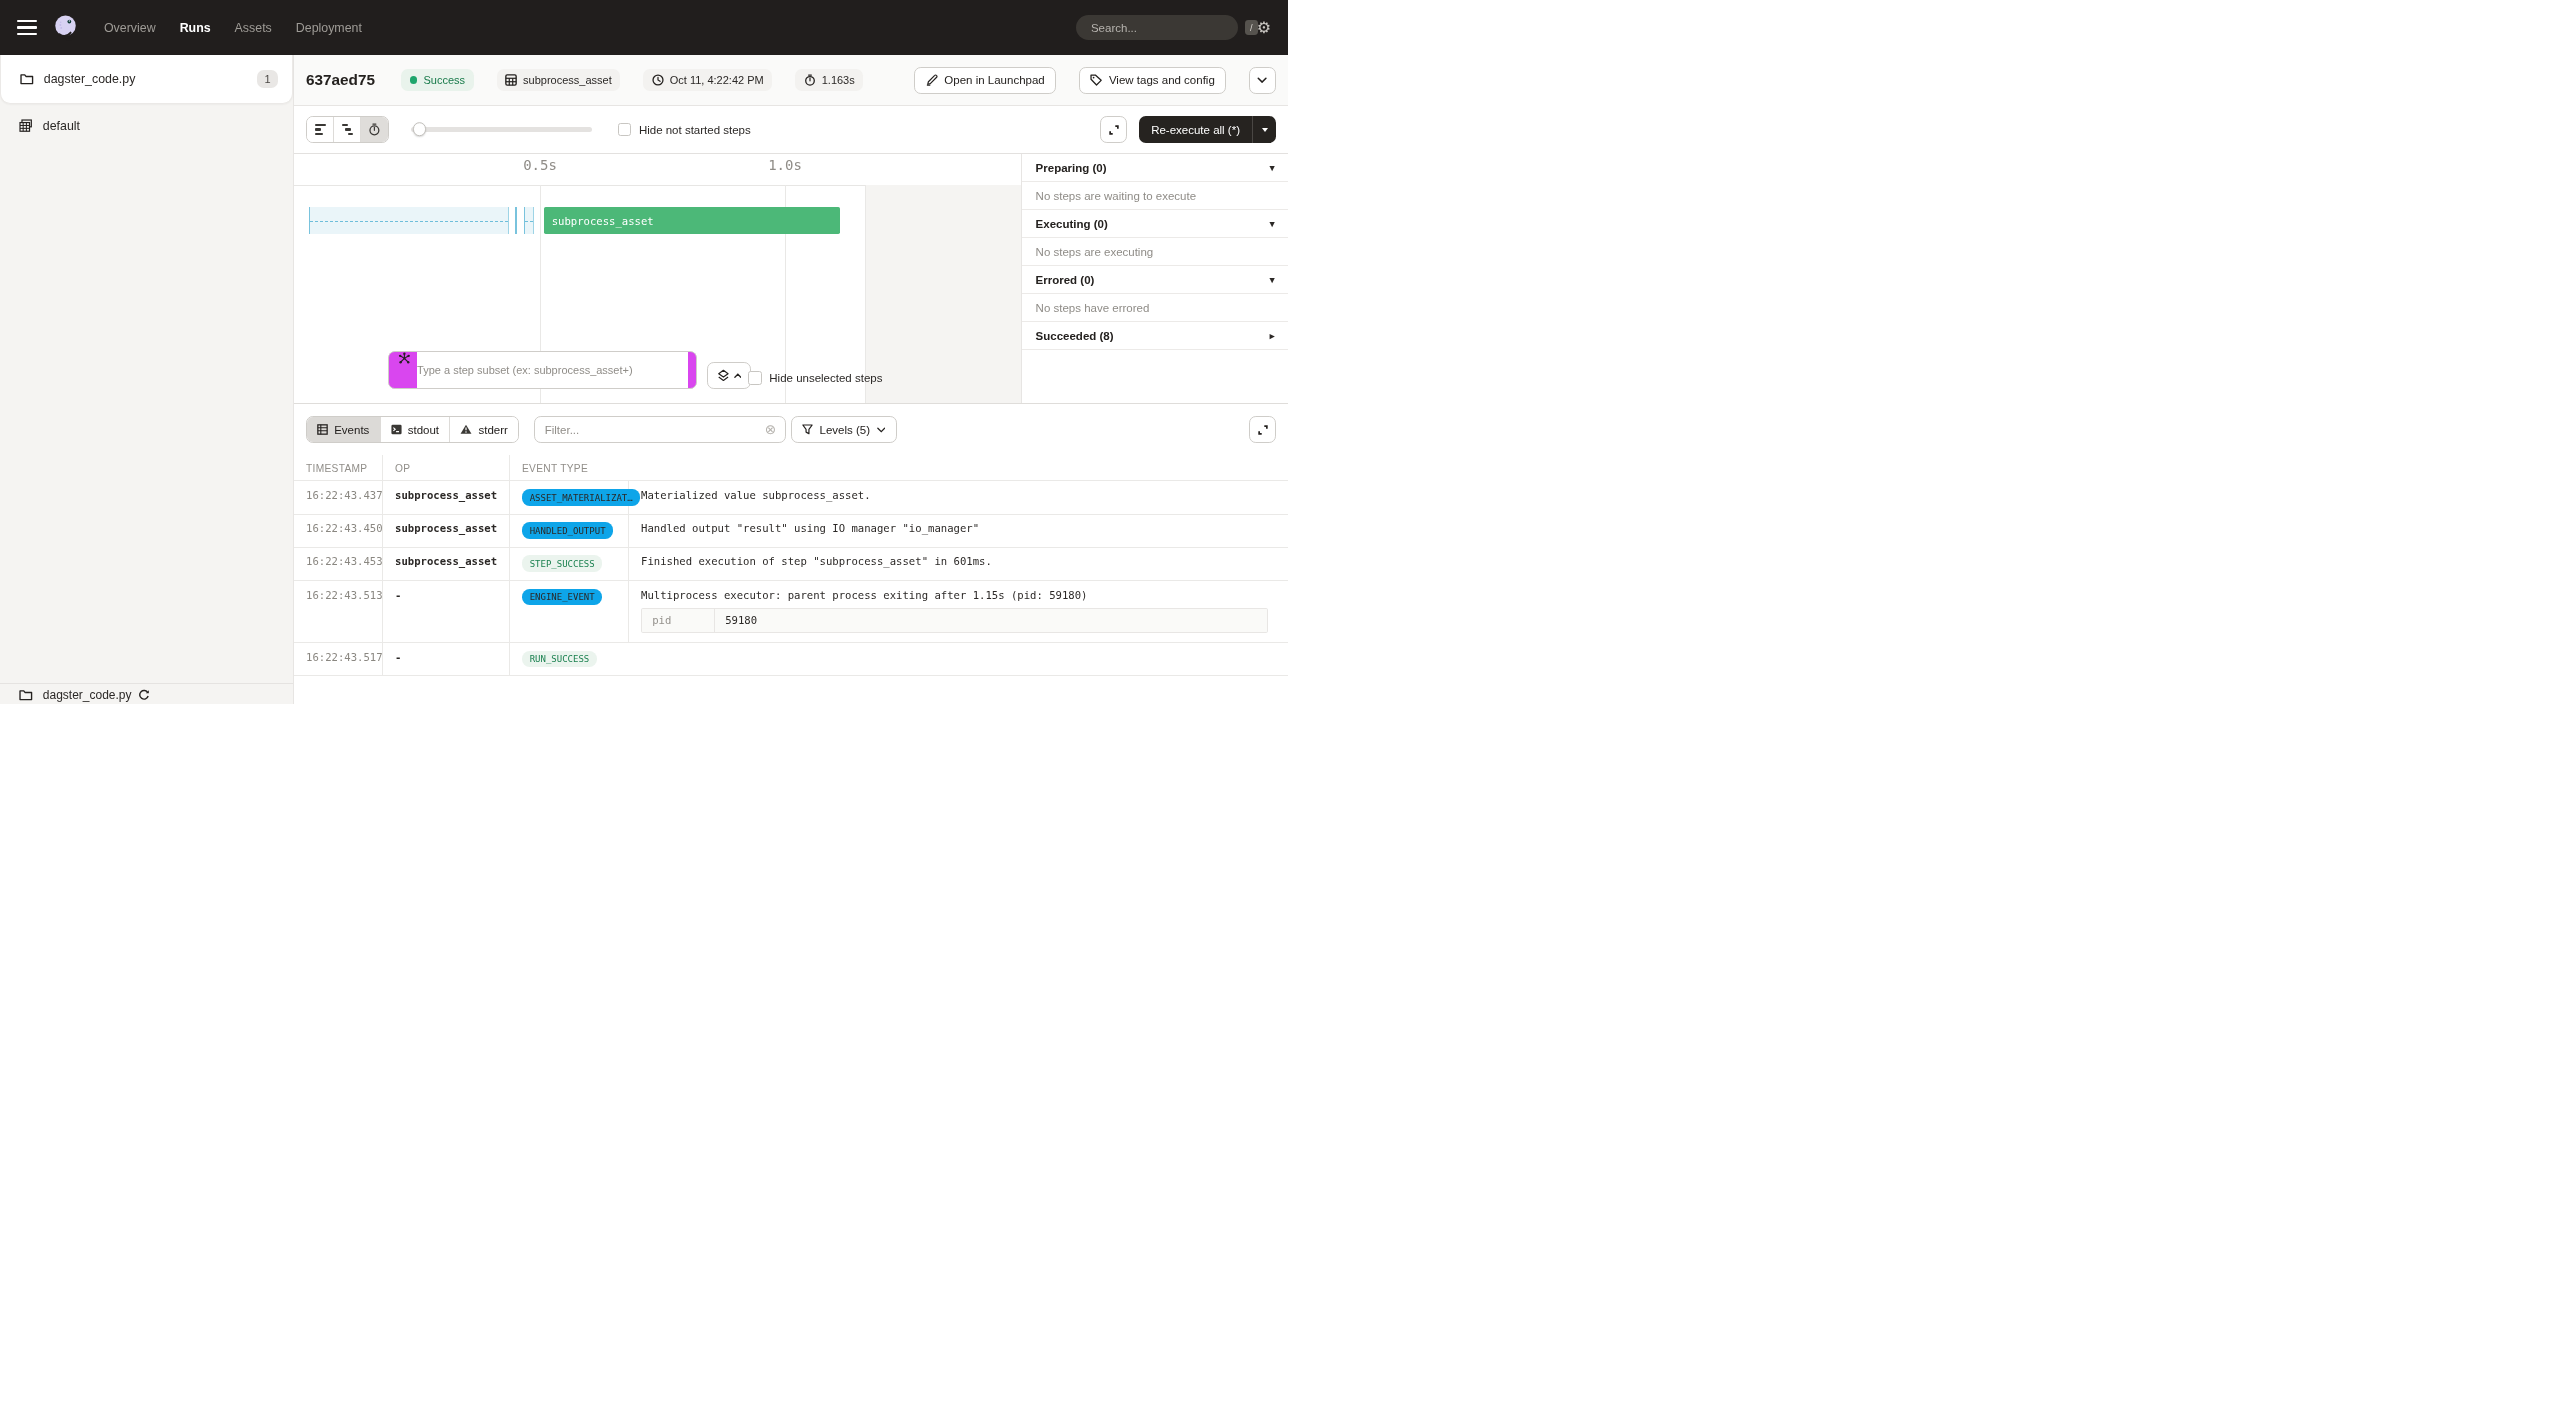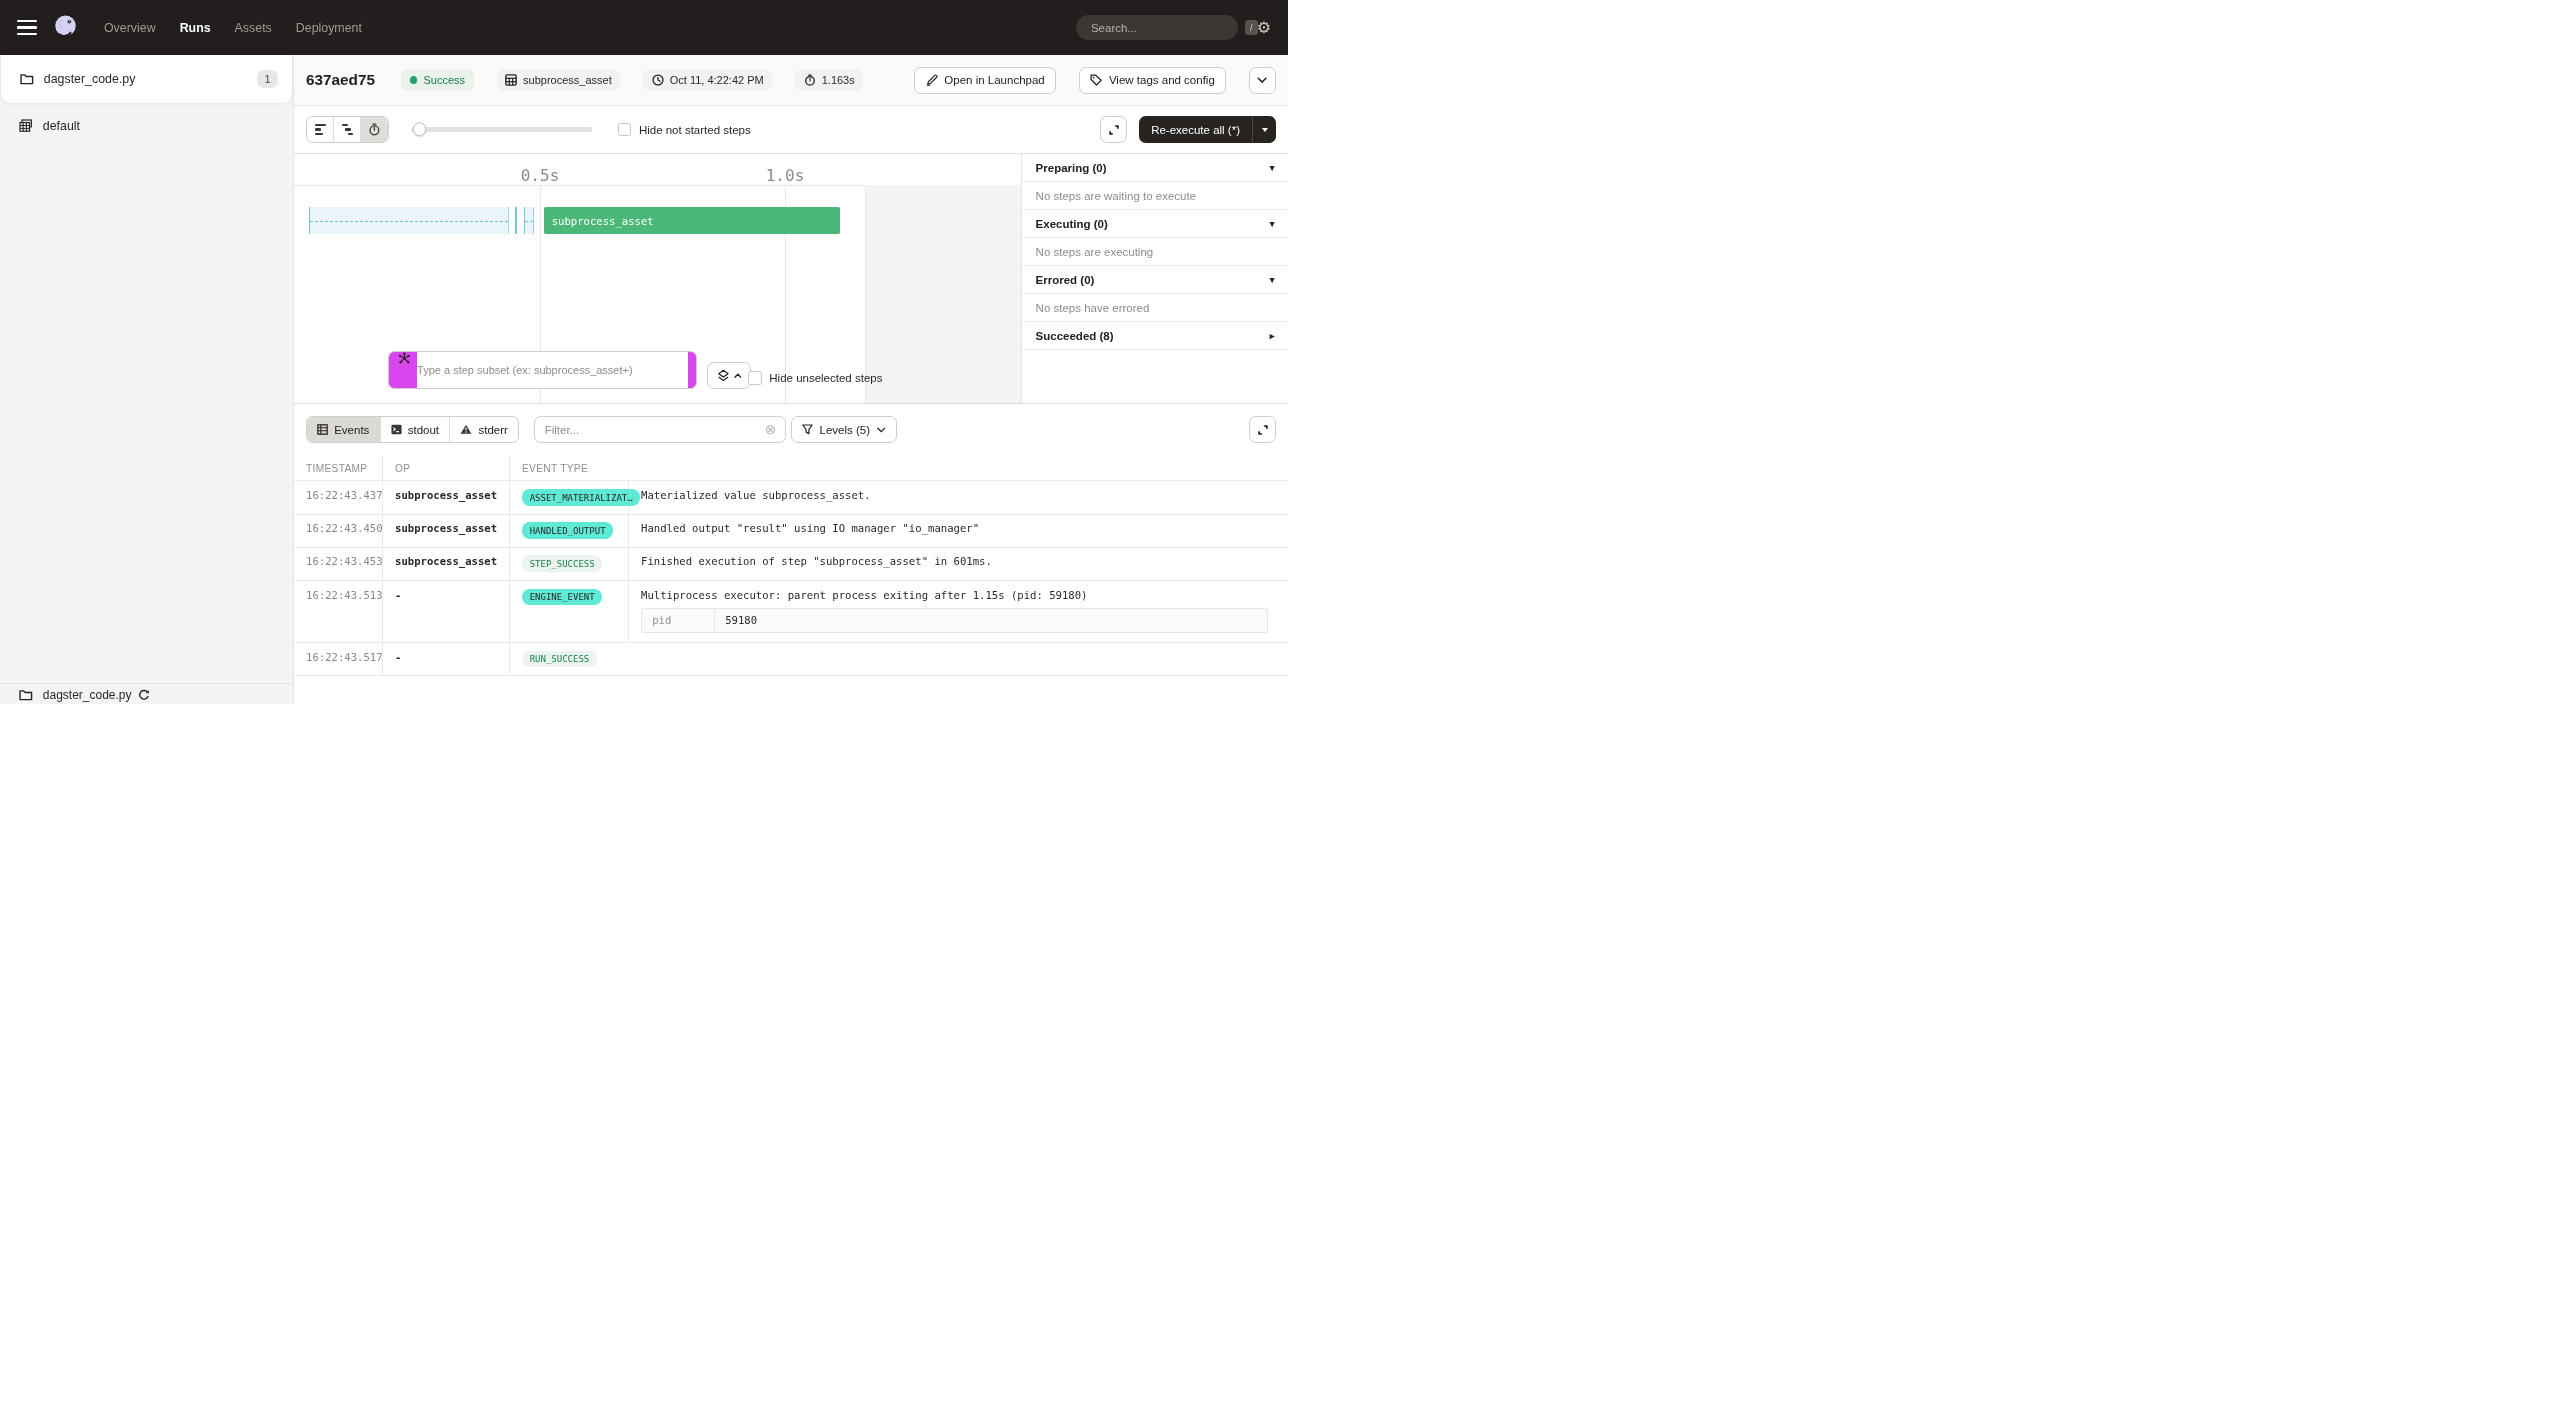--- a/index.html
+++ b/index.html
@@ -61,21 +61,21 @@
   .bars i { display:block; height:2.1px; background:#3a3835; border-radius:0.9px; }
   .slider { width:181px; height:4.3px; background:#e4e2e0; border-radius:2.6px; position:relative; margin:0 25.6px 0 22px; cursor:pointer; }
   .slider .thumb { position:absolute; left:1.7px; top:50%; transform:translateY(-50%); width:13.6px; height:13.6px; border-radius:50%; background:#fff; border:0.9px solid #c2c0bc; box-shadow:0 0.9px 1.7px rgba(0,0,0,.15); }
   .checkrow { display:flex; align-items:center; gap:7.7px; font-size:11.5px; cursor:pointer; }
   .checkbox { width:13.6px; height:13.6px; border:1.3px solid #c8c6c2; border-radius:2.6px; background:#fff; }
   .tb-spacer { flex:1; }
 
   
   .band { height:249px; display:flex; min-height:0; }
   .gantt { position:relative; flex:1; background:#fff; overflow:hidden; }
-  .tick-label { position:absolute; top:12px; transform:translateX(-50%); font-size:16px; color:#8f8c87; }
+  .tick-label { position:absolute; top:3px; transform:translateX(-50%); font-size:14px; color:#8f8c87; }
   .chart-top { position:absolute; top:31px; left:0; right:0; height:0.9px; background:#e7e6e4; }
   .gridline { position:absolute; top:31px; bottom:0; width:0.9px; background:#e9e8e6; }
   .aftershade { position:absolute; top:31px; bottom:0; right:0; background:#f5f4f2; border-left:0.9px solid #e9e8e6; }
   .waitbar { position:absolute; top:53px; height:27px; background:#eaf5f9; border-left:1.7px solid #79c3dd; border-right:0.9px solid #9ed4e6; }
   .waitbar i { position:absolute; left:0; right:0; top:50%; border-top:1.7px dashed #6fbeda; }
   .waittick { position:absolute; top:53px; height:27px; width:1.7px; background:#79c3dd; }
   .stepbar { position:absolute; top:53px; height:27px; background:#4cb878; border-radius:1.7px; display:flex; align-items:center; padding:0 7.7px; color:#fff; font-size:10.6px; cursor:pointer; }
   .subset-input { position:absolute; left:94px; bottom:13.6px; width:309px; height:38px; background:#d946ef; border:0.9px solid #cfcdc9; border-radius:6.8px; display:flex; padding:0 8.5px; gap:6.8px; }
   .subset-input input { flex:1; border:0; outline:0; font-size:11px; font-family:inherit; color:#2b2826; }
   .subset-input input::placeholder { color:#908d88; }
@@ -104,21 +104,21 @@
 
   .etable { flex:1; overflow:hidden; font-size:10.6px; }
   .erow { display:grid; grid-template-columns:89px 127px 119px 1fr; border-bottom:0.9px solid #eae9e7; }
   .erow > div { border-right:0.9px solid #eae9e7; padding:7.7px 8.5px 7.7px 12px; }
   .erow > div:last-child { border-right:0; }
   .ehead { color:#918e89; font-size:10.2px; letter-spacing:0.3px; }
   .ehead > div { padding:7.7px 8.5px 6.8px 12px; }
   .ts { color:#8a8781; }
   .opcell { font-weight:700; }
   .badge { display:inline-block; font-size:9px; padding:3.4px 7.7px; border-radius:7.7px; font-family:"DejaVu Sans Mono", monospace; white-space:nowrap; }
-  .badge-gray { background:#5eead4; color:#2b2826; }
+  .badge-gray { background:#0ea5e9; color:#2b2826; }
   .badge-green { background:#ebf4ee; color:#1b8150; }
   .metabox { margin:7.7px 12px 1.7px 0; border:0.9px solid #e8e6e4; background:#fafaf8; display:flex; border-radius:1.7px; }
   .metakey { width:73px; padding:5.1px 10.2px; color:#94918c; border-right:0.9px solid #e8e6e4; }
   .metaval { padding:5.1px 10.2px; }
   .metalink { text-decoration:underline; margin-left:10.2px; cursor:pointer; color:#2b2826; }
 
   svg.ic { display:block; }
 </style>
 </head>
 <body>

